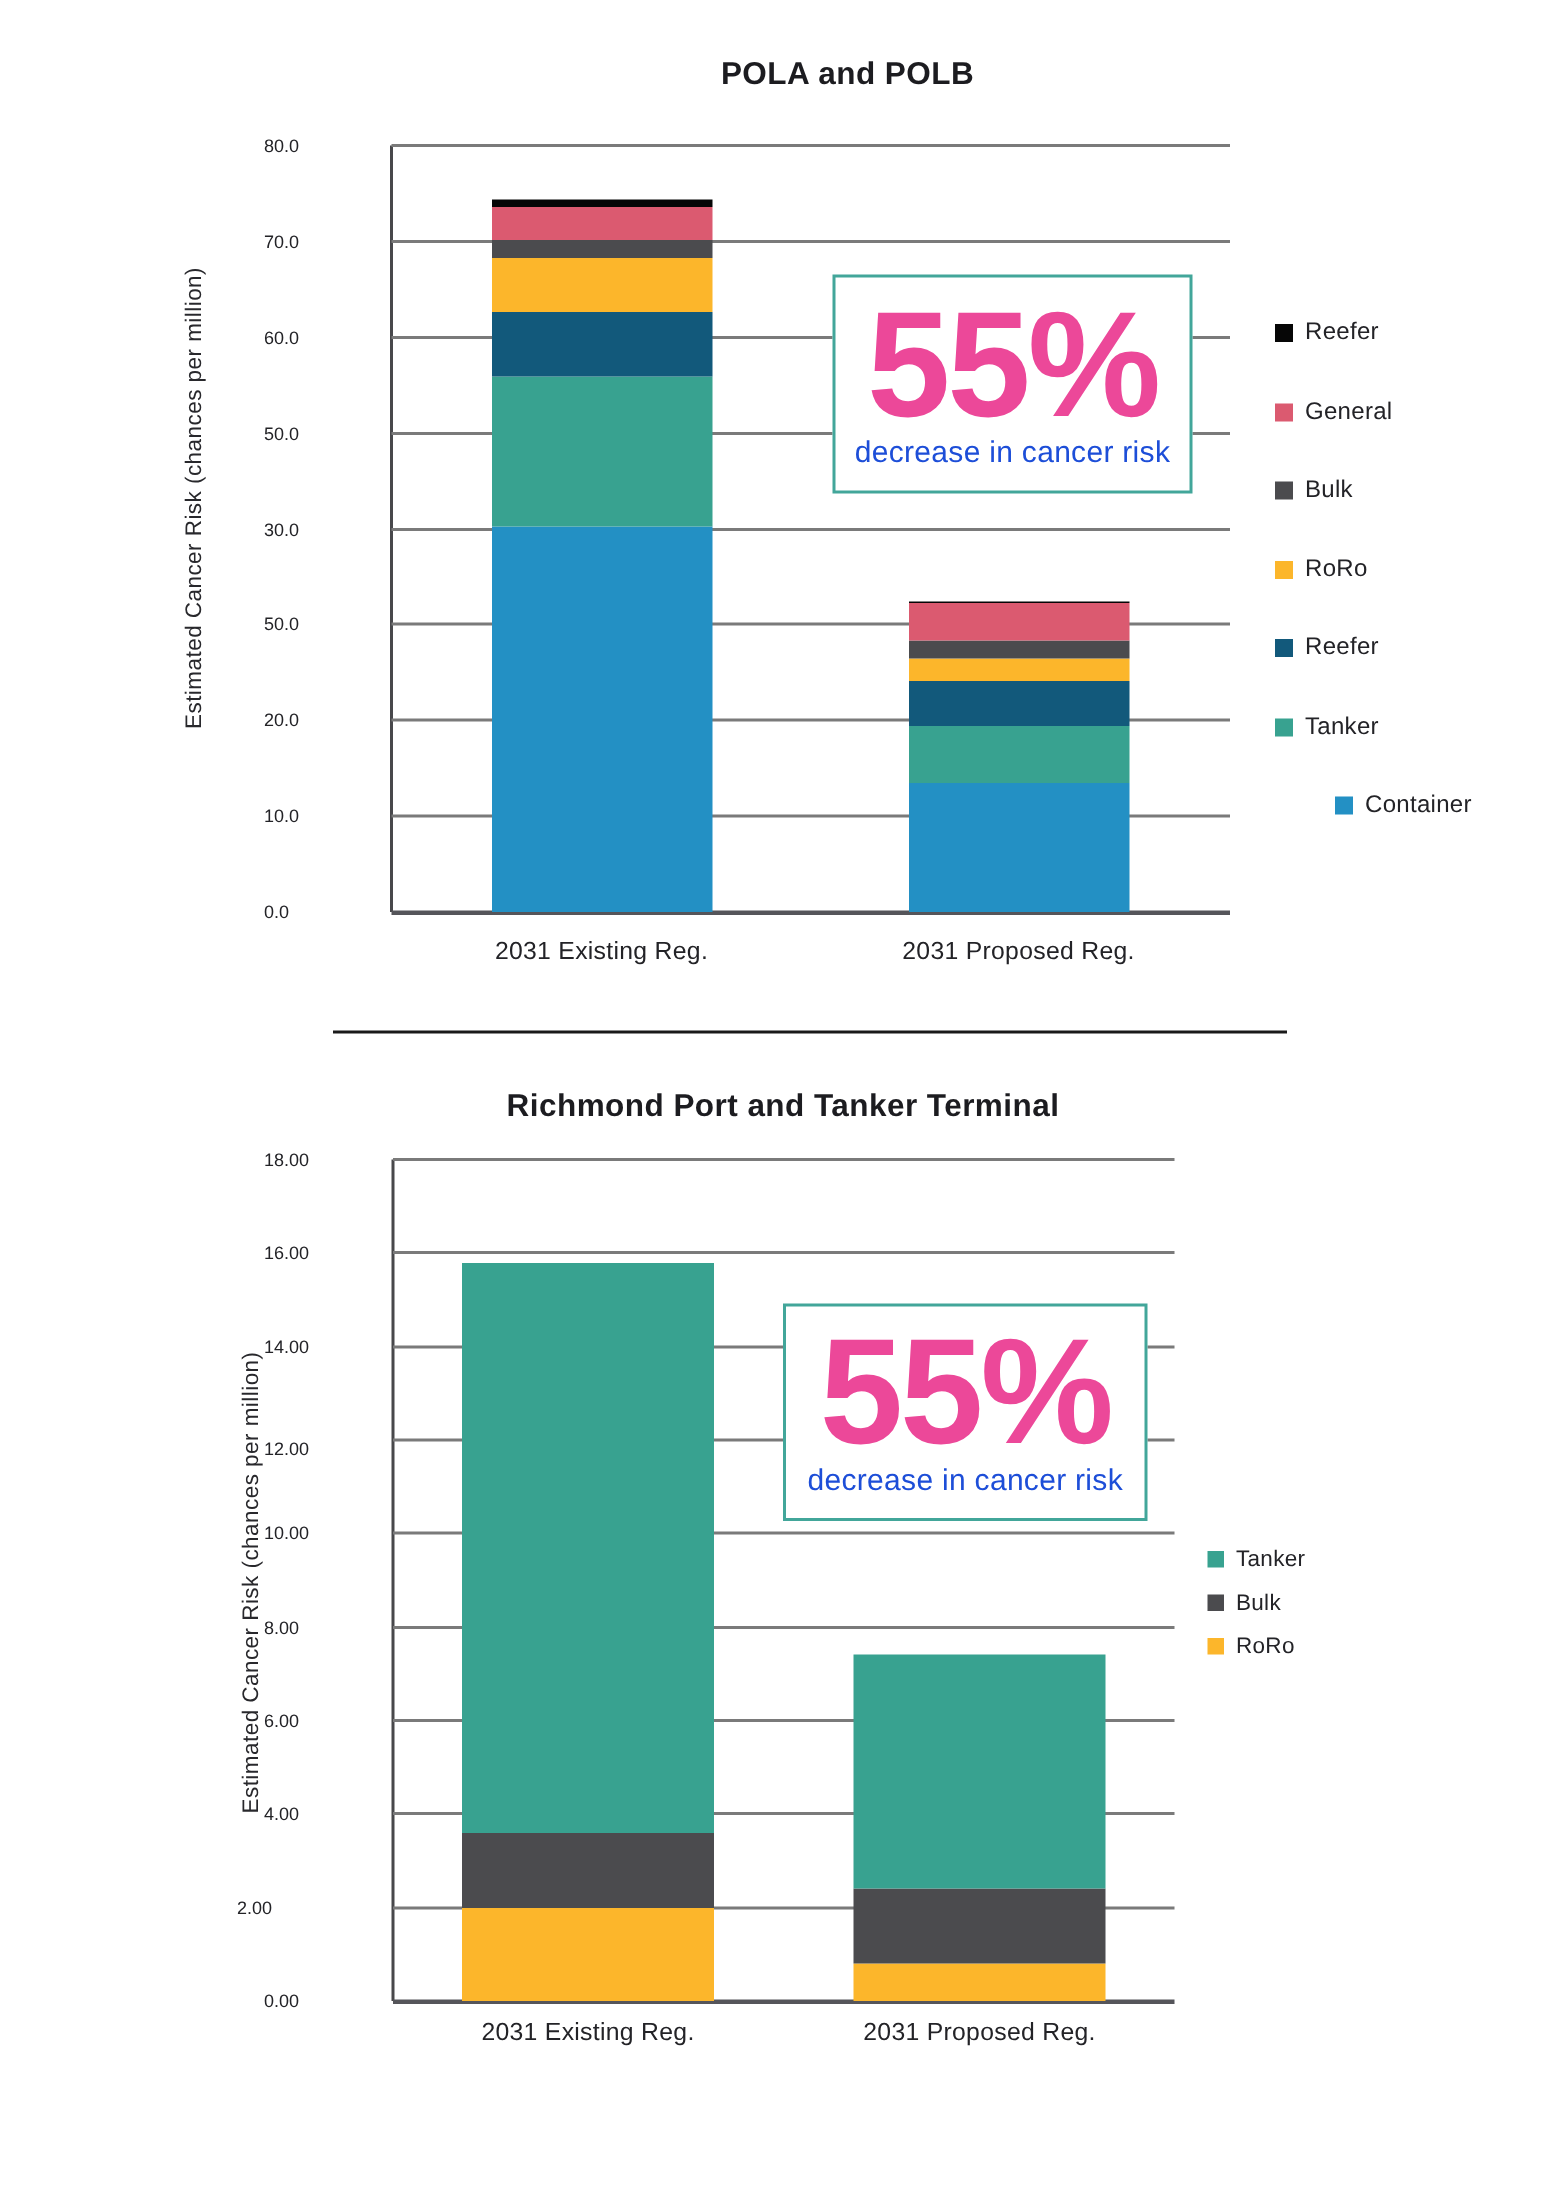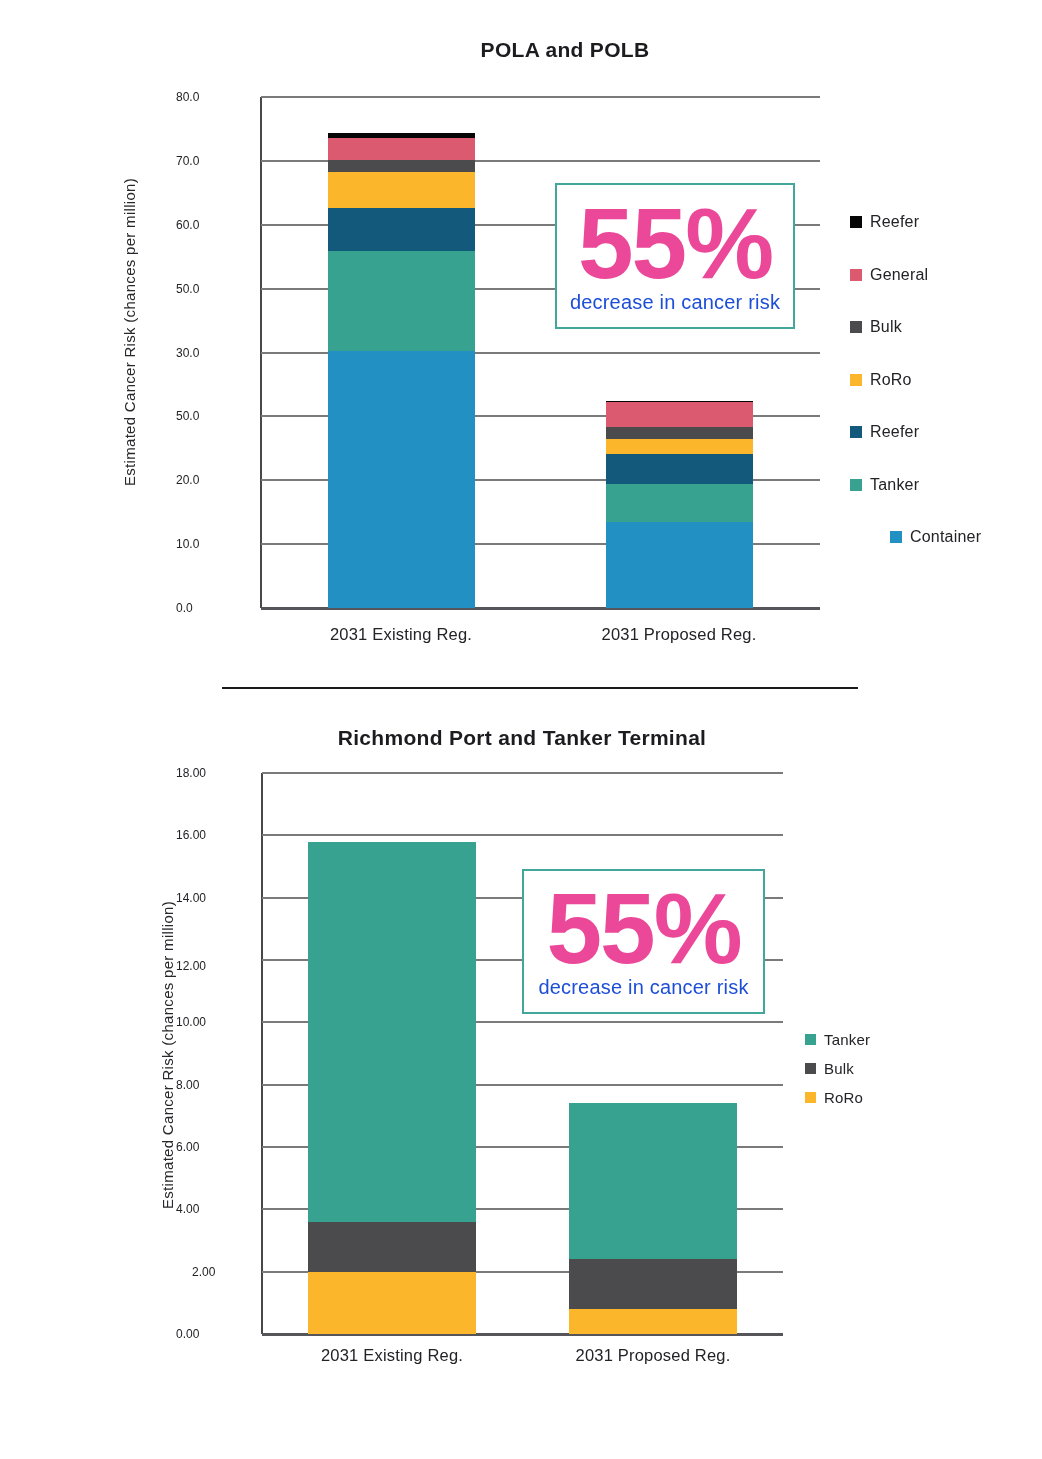--- a/index.html
+++ b/index.html
@@ -163,21 +163,21 @@
 <div class="ytick" style="left: 176px; width: 70px; top: 598px;">0.0</div>
     <div class="ytick" style="left: 176px; width: 70px; top: 534.125px;">10.0</div>
     <div class="ytick" style="left: 176px; width: 70px; top: 470.25px;">20.0</div>
     <div class="ytick" style="left: 176px; width: 70px; top: 406.375px;">50.0</div>
     <div class="ytick" style="left: 176px; width: 70px; top: 342.5px;">30.0</div>
     <div class="ytick" style="left: 176px; width: 70px; top: 278.625px;">50.0</div>
     <div class="ytick" style="left: 176px; width: 70px; top: 214.75px;">60.0</div>
     <div class="ytick" style="left: 176px; width: 70px; top: 150.875px;">70.0</div>
     <div class="ytick" style="left: 176px; width: 70px; top: 87px;">80.0</div>
     <div class="ytick" style="left: 176px; width: 70px; top: 1324px;">0.00</div>
-    <div class="ytick" style="left: 192px; width: 70px; top: 1261.67px;">2.00</div>
+    <div class="ytick" style="left: 158px; width: 70px; top: 1261.67px;">2.00</div>
     <div class="ytick" style="left: 176px; width: 70px; top: 1199.33px;">4.00</div>
     <div class="ytick" style="left: 176px; width: 70px; top: 1137px;">6.00</div>
     <div class="ytick" style="left: 176px; width: 70px; top: 1074.67px;">8.00</div>
     <div class="ytick" style="left: 176px; width: 70px; top: 1012.33px;">10.00</div>
     <div class="ytick" style="left: 176px; width: 70px; top: 956px;">12.00</div>
     <div class="ytick" style="left: 176px; width: 70px; top: 887.667px;">14.00</div>
     <div class="ytick" style="left: 176px; width: 70px; top: 825.333px;">16.00</div>
     <div class="ytick" style="left: 176px; width: 70px; top: 763px;">18.00</div>
   </div>
 

